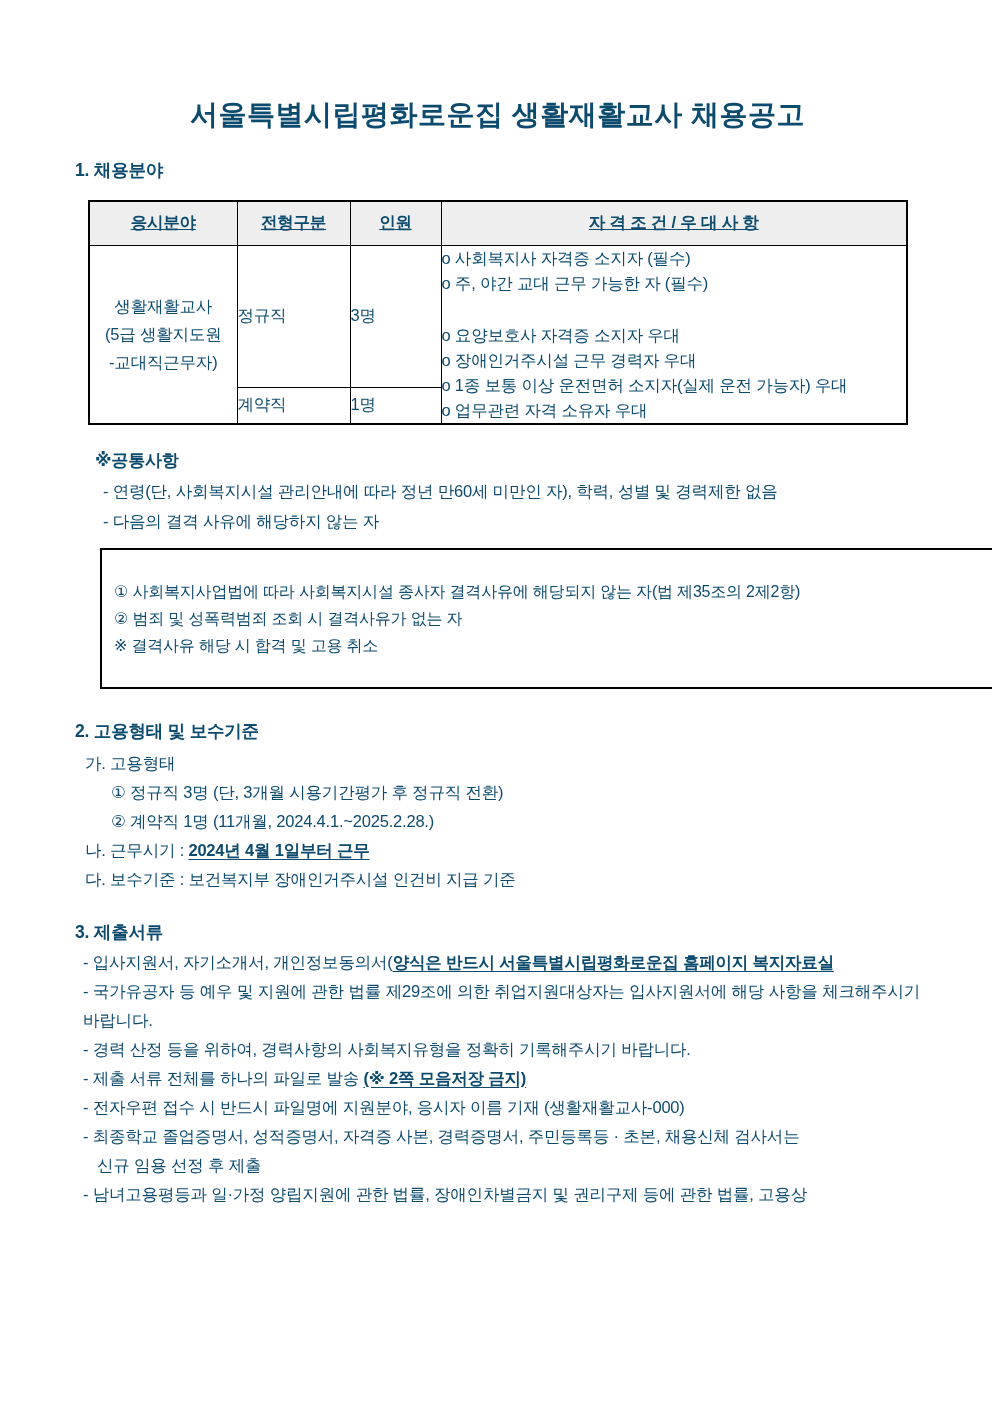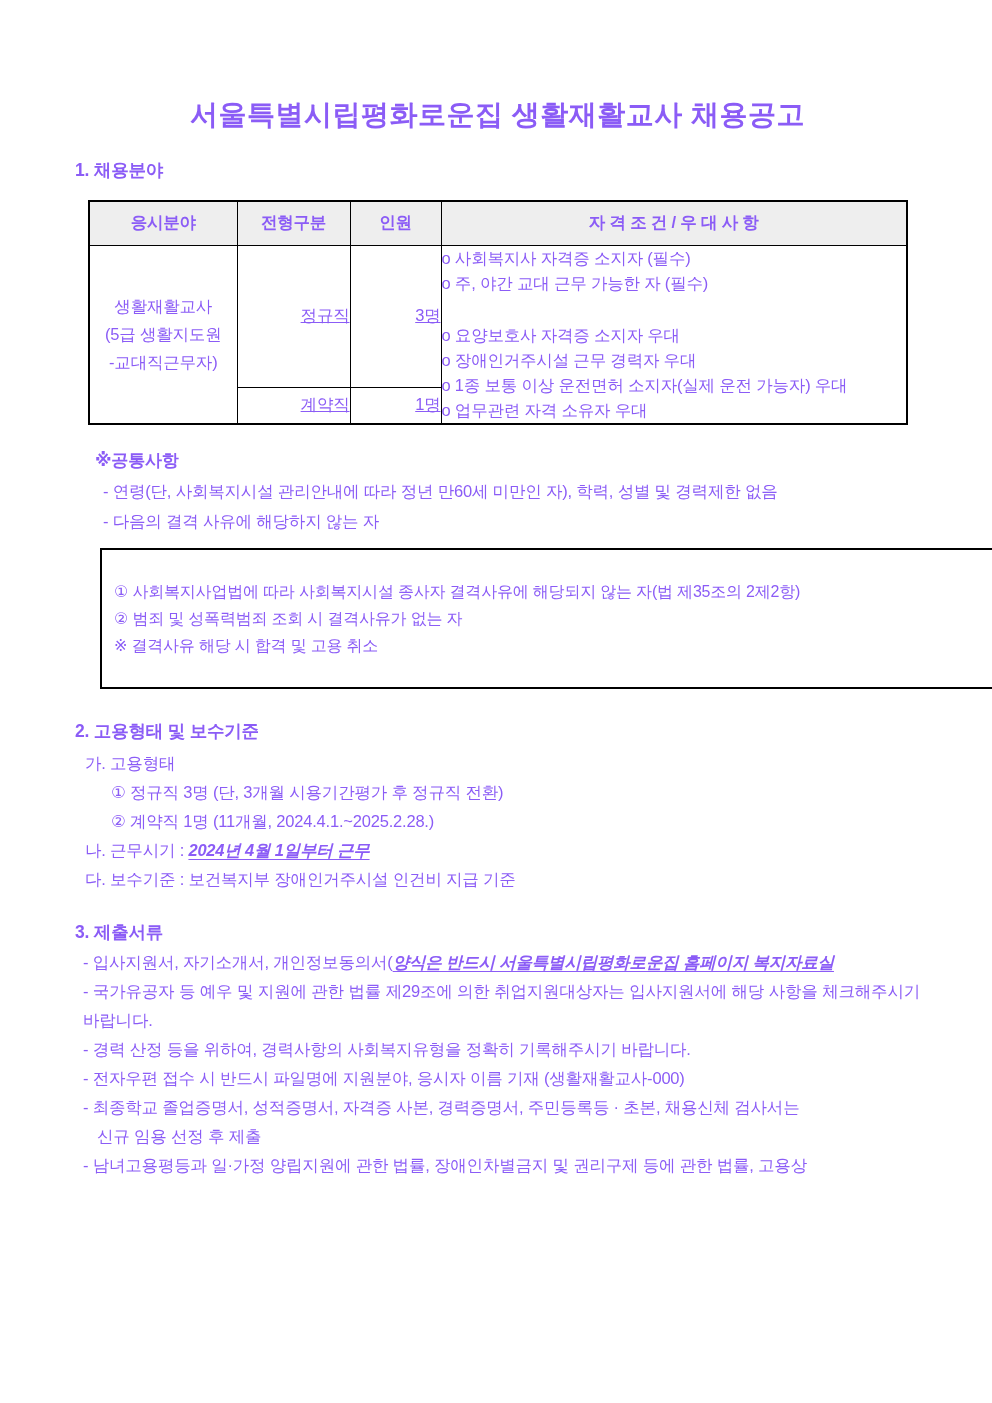--- a/index.html
+++ b/index.html
@@ -1,20 +1,20 @@
 <!DOCTYPE html>
 <html><head>
 <meta charset="utf-8">
 <style>
   * { box-sizing: border-box; }
   html, body { margin: 0; padding: 0; background: #ffffff; }
   .page {
     position: relative;
     width: 992px; height: 1403px;
-    background: #ffffff; color: #8b5cf6;
+    background: #ffffff; color: #0c4a6e;
     font-family: "Liberation Sans", "DejaVu Sans", sans-serif;
     padding: 96px 72px 0 75px;
     overflow: hidden;
     letter-spacing: -0.2px;
   }
   .title {
     margin: 0; font-size: 28px; font-weight: 800;
     text-align: center; letter-spacing: 0.5px;
   }
   .intro {
@@ -28,26 +28,26 @@
   #s3h { margin-top: 26px; }
 
   table.rtable {
     border-collapse: collapse; table-layout: fixed;
     width: 818px; margin: 18px 0 0 13px;
     border: 2px solid #000;
   }
   .rtable th, .rtable td { border: 1px solid #000; padding: 0; }
   .rtable th {
     background: #eeeeee; font-size: 16.5px; font-weight: bold;
-    height: 44px; text-align: center; white-space: pre-wrap;
+    height: 44px; text-align: center; white-space: pre-wrap; text-decoration: underline;
   }
   .r1 > .ctr { height: 142px; }
   .r2 > .ctr { height: 36px; }
   .pos { text-align: center; font-size: 16.5px; line-height: 28px; vertical-align: middle; }
-  .ctr { text-align: right; font-size: 16.5px; vertical-align: middle; text-decoration: underline; }
+  .ctr { text-align: left; font-size: 16.5px; vertical-align: middle; }
   .qual { padding: 14px 6px 8px 10px; font-size: 16.5px; vertical-align: top; }
   .qual .ln { line-height: 25px; white-space: pre-wrap; }
   .qb { font-weight: normal; }
   .qgap { height: 27px; }
 
   .common-title { font-size: 17px; font-weight: bold; margin: 24px 0 4px 20px; }
   .common-item { font-size: 16.5px; line-height: 30px; margin-left: 28px; white-space: pre-wrap; }
 
   .dq-box {
     border: 2px solid #000; width: 949px;
@@ -61,21 +61,21 @@
   .mt6  { margin-top: 6px; }
 
   .s3 {
     font-size: 16.5px; line-height: 29px; margin-left: 8px;
     text-align: justify; word-break: break-all; white-space: pre-wrap;
   }
   .mt4 { margin-top: 4px; }
   .cont  { margin-left: 14px; text-align: left; }
   .cont2 { margin-left: 22px; text-align: left; }
 
-  .bu { font-weight: bold; text-decoration: underline; text-underline-offset: 3px; font-style: italic; }
+  .bu { font-weight: bold; text-decoration: underline; text-underline-offset: 3px; }
 </style>
 </head>
 <body>
 
 <div class="page">
 
   <h1 class="title">서울특별시립평화로운집 생활재활교사 채용공고</h1>
 
 
   <div class="heading" id="s1h">1. 채용분야</div>
@@ -133,18 +133,19 @@
   <div class="s2 ml10 mt6">가. 고용형태</div>
   <div class="s2 ml36">① 정규직 3명 (단, 3개월 시용기간평가 후 정규직 전환)</div>
   <div class="s2 ml36">② 계약직 1명 (11개월, 2024.4.1.~2025.2.28.)</div>
   <div class="s2 ml10"><span>나. 근무시기 : </span><span class="bu">2024년 4월 1일부터 근무</span></div>
   <div class="s2 ml10">다. 보수기준 : 보건복지부 장애인거주시설 인건비 지급 기준</div>
 
   <div class="heading" id="s3h">3. 제출서류</div>
   <div class="s3 mt4"><span>- 입사지원서, 자기소개서, 개인정보동의서(</span><span class="bu">양식은 반드시 서울특별시립평화로운집 홈페이지 복지자료실</span></div>
   <div class="s3">- 국가유공자 등 예우 및 지원에 관한 법률 제29조에 의한 취업지원대상자는 입사지원서에 해당 사항을 체크해주시기 바랍니다.</div>
   <div class="s3">- 경력 산정 등을 위하여, 경력사항의 사회복지유형을 정확히 기록해주시기 바랍니다.</div>
+  <div class="s3"><span>- 제출 서류 전체를 하나의 파일로 발송 </span><span class="bu">(※ 2쪽 모음저장 금지)</span></div>
   <div class="s3">- 전자우편 접수 시 반드시 파일명에 지원분야, 응시자 이름 기재 (생활재활교사-000)</div>
   <div class="s3">- 최종학교 졸업증명서, 성적증명서, 자격증 사본, 경력증명서, 주민등록등 · 초본, 채용신체 검사서는</div>
   <div class="s3 cont2">신규 임용 선정 후 제출</div>
   <div class="s3">- 남녀고용평등과 일·가정 양립지원에 관한 법률, 장애인차별금지 및 권리구제 등에 관한 법률, 고용상</div>
 
 </div>
 
 </body></html>

